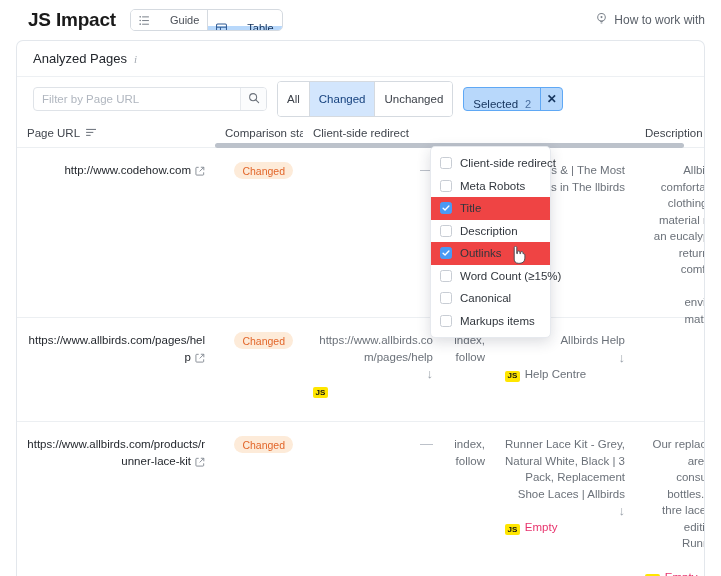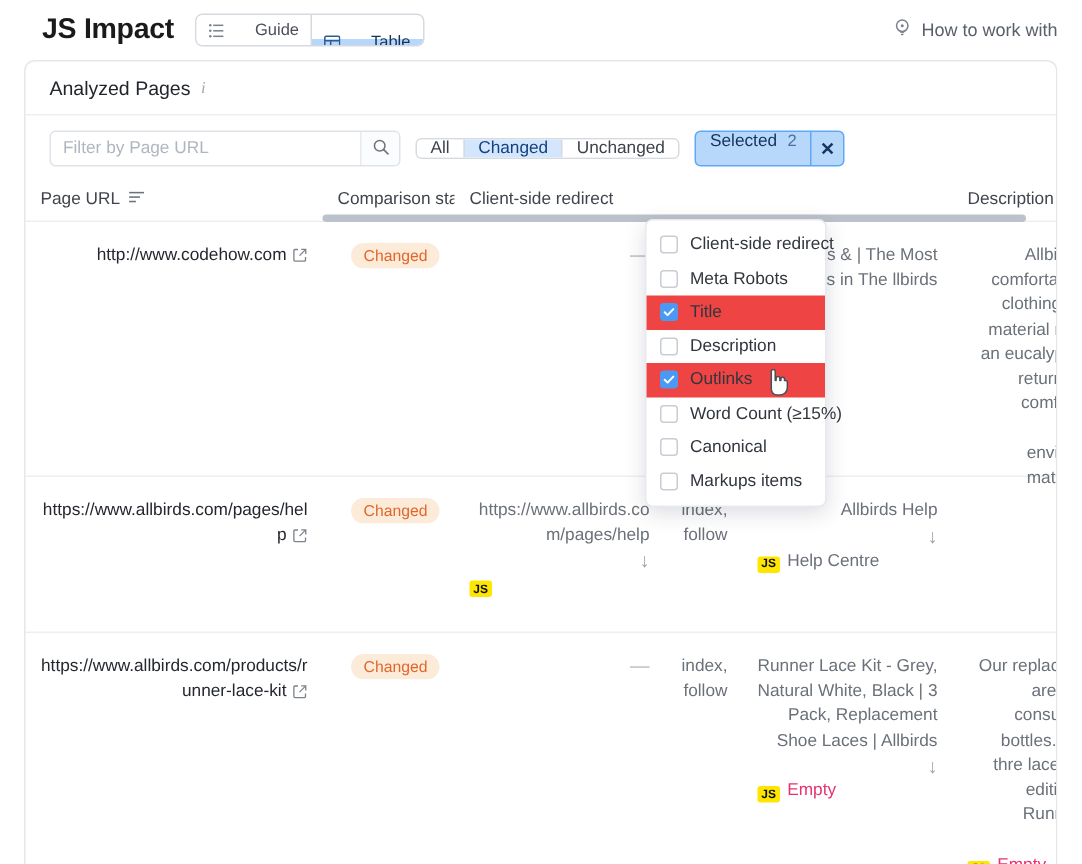--- a/index.html
+++ b/index.html
@@ -136,21 +136,21 @@
     border: none;
     border-left: 1px solid #e7eaee;
     background: #fbfcfd;
     cursor: pointer;
     display: flex; align-items: center; justify-content: center;
     padding: 0;
   }
 
   .seg {
     display: flex;
-    height: 14px;
+    height: 36px;
     border: 1px solid #d5dae0;
     border-radius: 4px;
     overflow: hidden;
   }
   .seg-btn {
     padding: 0 9px;
     font-size: 11.5px;
     color: #3d424a;
     background: #fff;
     display: flex; align-items: center;
@@ -165,21 +165,21 @@
   .selected-chip {
     display: flex;
     height: 24px;
     border: 1px solid #5fa8f5;
     border-radius: 4px;
     overflow: hidden;
     background: #b8d8fb;
     cursor: pointer;
   }
   .sel-label {
-    display: flex; align-items: flex-start; gap: 7px;
+    display: flex; align-items: flex-end; gap: 7px;
     padding: 0 9px;
     font-size: 11.5px;
     color: #15335c;
     white-space: nowrap;
   }
   .sel-count { color: #4a6fa0; font-size: 11px; }
   .sel-x {
     width: 22px;
     border-left: 1px solid #5fa8f5;
     display: flex; align-items: center; justify-content: center;

